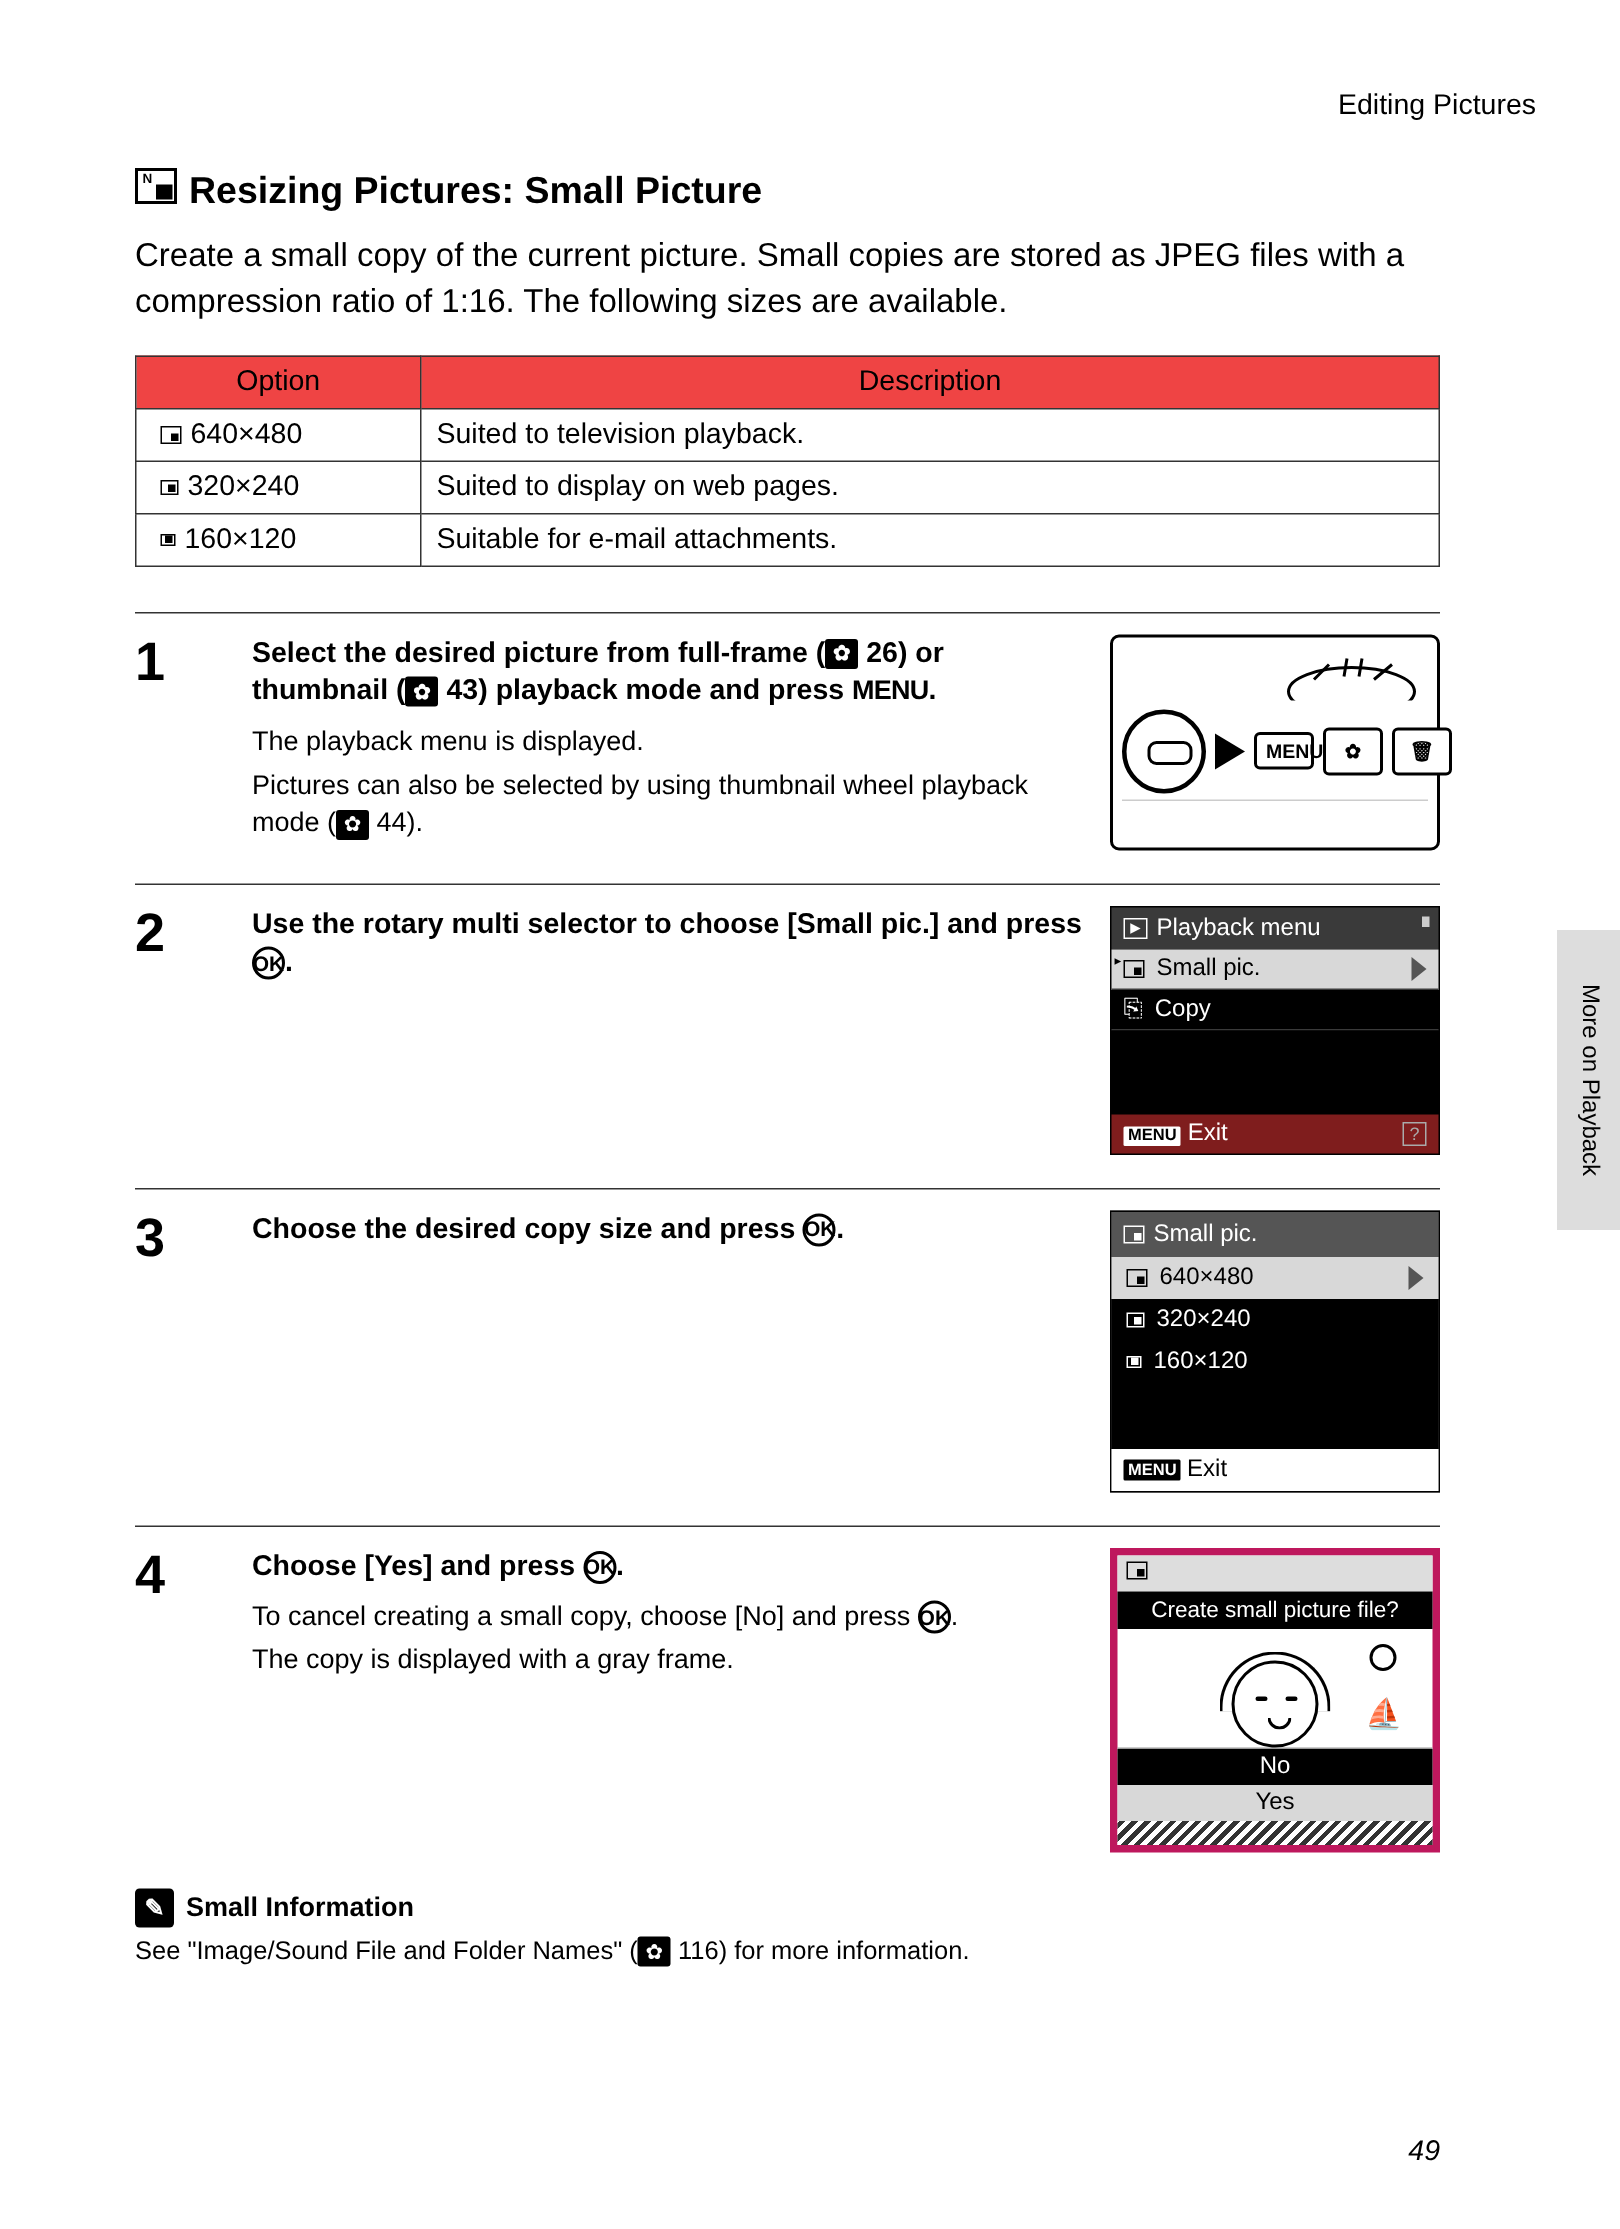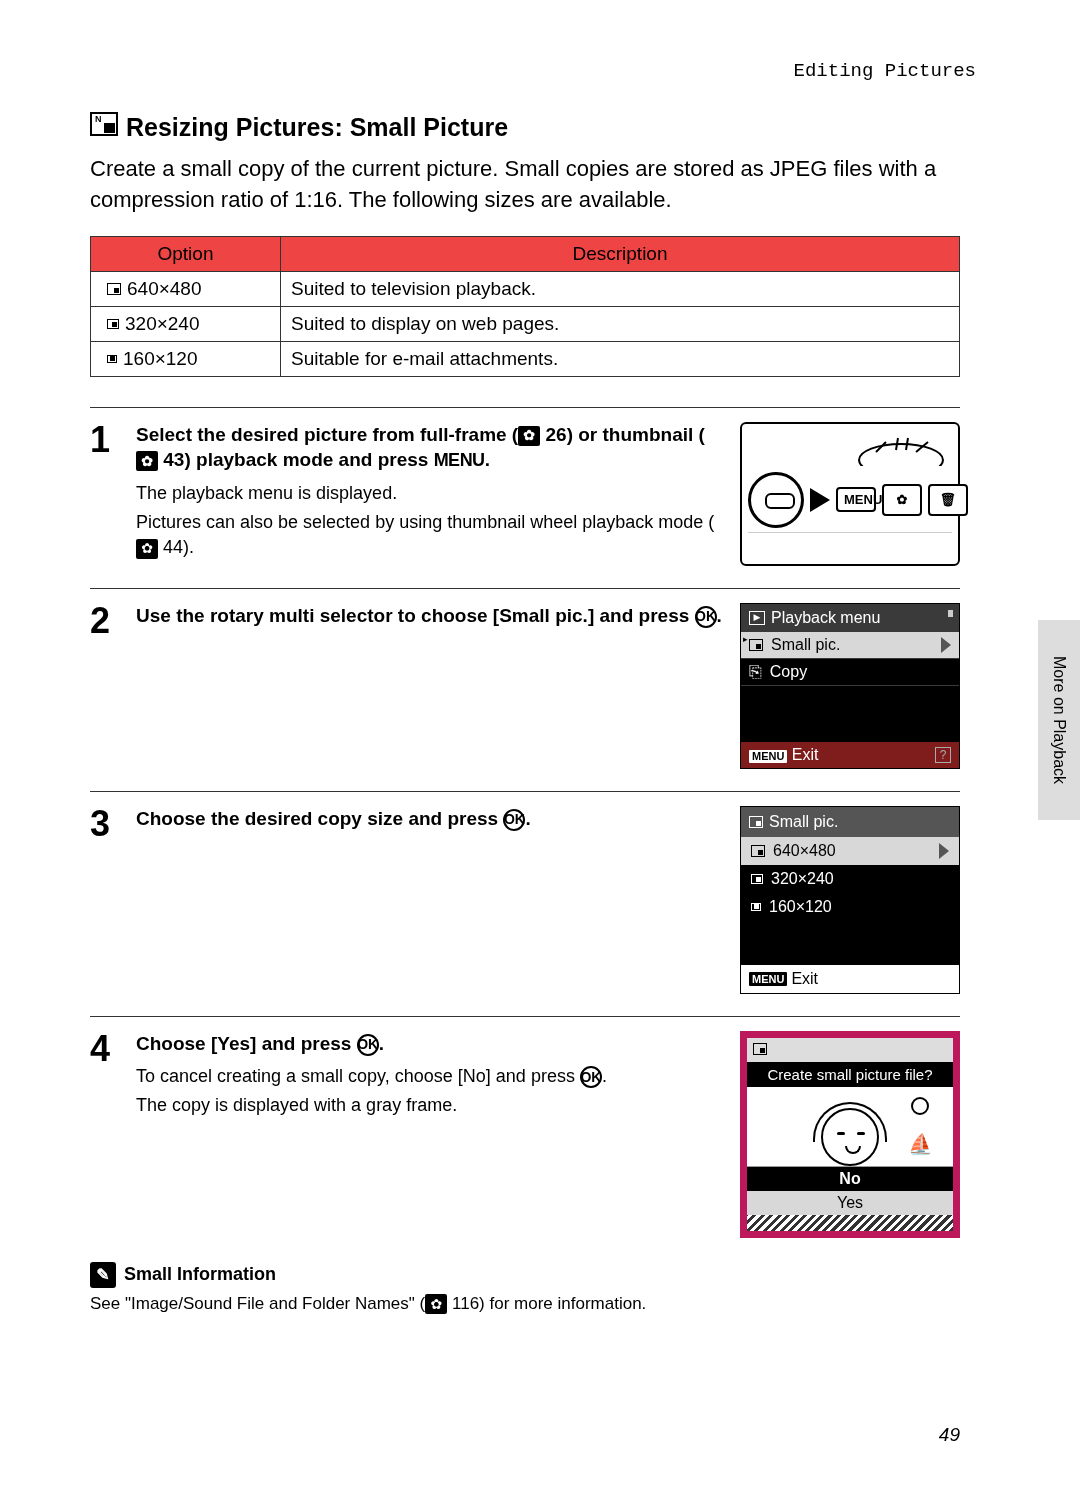--- a/index.html
+++ b/index.html
@@ -13,23 +13,22 @@
 .page {
   background: #fff;
   width: 100%;
   min-height: 1486px;
   padding: 60px 0 40px 0;
   position: relative;
 }
 .header-right {
   text-align: right;
   font-size: 19px;
-  padding-right: 104px;
+  padding-right: 56px;
   margin-bottom: 30px;
-  font-family: Liberation Mono, monospace;
 }
 .content {
   padding: 0 120px 0 90px;
 }
 .section-title {
   font-size: 25px;
   font-weight: bold;
   display: flex;
   align-items: center;
   gap: 8px;
@@ -74,21 +73,21 @@
   gap: 16px;
   margin-bottom: 8px;
 }
 .step-num {
   font-size: 36px;
   font-weight: bold;
   line-height: 1;
   width: 30px;
   flex-shrink: 0;
 }
-.step-body { flex: 1; }
+.step-body { flex: 1; margin-left: 32px; }
 .step-title {
   font-size: 19px;
   font-weight: bold;
   line-height: 1.35;
   margin-bottom: 8px;
 }
 .step-desc { font-size: 18px; line-height: 1.4; margin-bottom:4px;}
 .step-illus { flex-shrink: 0; }
 .black-box {
   display: inline-flex;
@@ -186,34 +185,34 @@
   font-size:16px;
 }
 .s3-header{ background:#555; padding:6px 8px; display:flex; align-items:center; gap:6px;}
 .s3-row{ padding:5px 10px; display:flex; align-items:center; gap:8px; background:#000;}
 .s3-row.sel{ background:#d8d8d8; color:#000;}
 .s3-blank{ background:#000; height:44px;}
 .s3-footer{ background:#fff; color:#000; padding:5px 8px; display:flex; align-items:center; gap:4px;}
 
 .screen4 {
   width:220px;
-  border:7px solid #be185d;
+  border:5px solid #be185d;
   background:#fff;
 }
 .s4-top { height:24px; background:#ddd; padding:3px 6px;}
 .s4-q { background:#000; color:#fff; font-size:15px; text-align:center; padding:4px;}
 .s4-img { height:80px; display:flex; align-items:flex-end; justify-content:center; border-bottom:1px solid #999; position:relative;}
 .face { width:58px;height:58px;border:2px solid #000;border-radius:50%;position:relative;background:#fff;}
 .face::before{content:'';position:absolute;left:14px;top:22px;width:8px;height:3px;background:#000;border-radius:2px;box-shadow:20px 0 0 #000;}
 .face::after{content:'';position:absolute;left:22px;top:36px;width:12px;height:6px;border:2px solid #000;border-top:none;border-radius:0 0 10px 10px;}
 .hair{position:absolute;top:-6px;left:-8px;width:74px;height:40px;border:2px solid #000;border-bottom:none;border-radius:40px 40px 0 0;background:#fff;}
 .boat { position:absolute; right:20px; bottom:10px; font-size:20px;}
 .sun { position:absolute; right:24px; top:10px; width:18px;height:18px;border:2px solid #000;border-radius:50%;}
 .s4-opt { text-align:center; font-size:16px; padding:3px; }
-.s4-no { background:#000; color:#fff;font-weight:bold;}
+.s4-no { background:#000; color:#fff;}
 .s4-yes { background:#d8d8d8; color:#000;}
 .s4-bottom { height:16px; background:repeating-linear-gradient(-45deg,#333,#333 3px,#fff 3px,#fff 6px);}
 
 .more-info {
   display:flex;
   align-items:center;
   gap:8px;
   font-weight:bold;
   font-size:18px;
   margin-top:24px;

